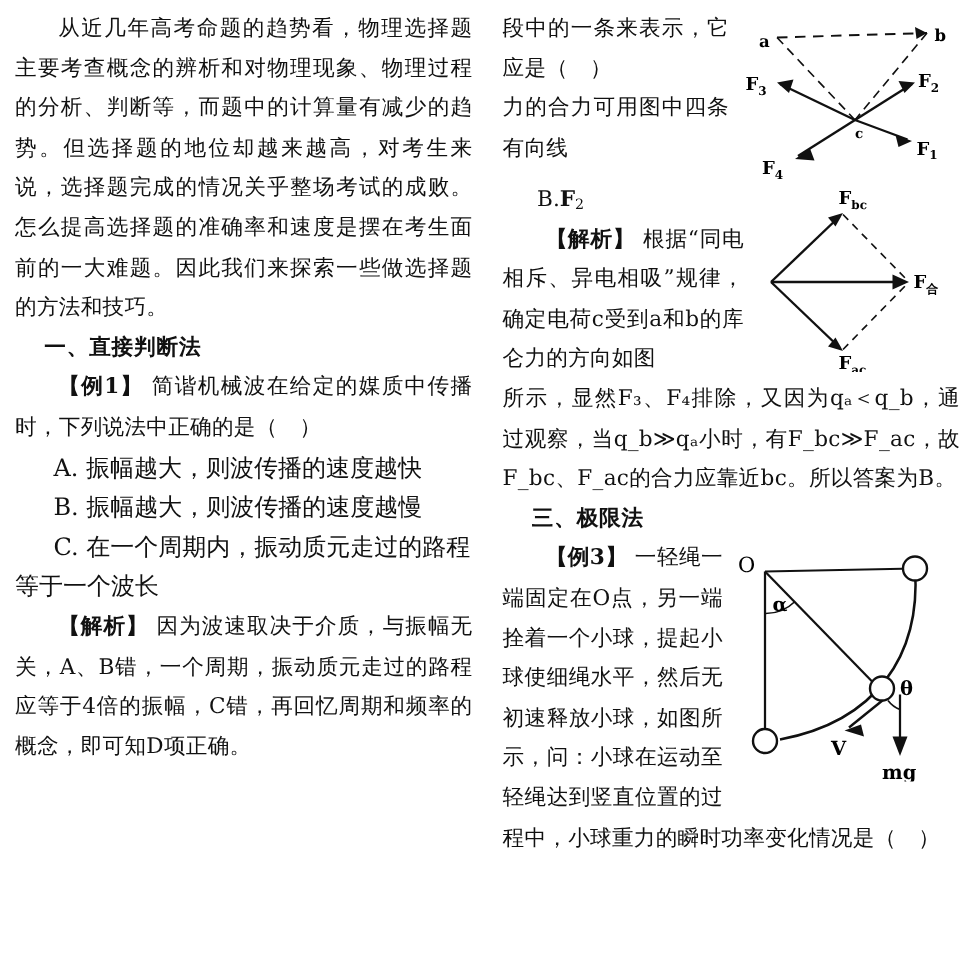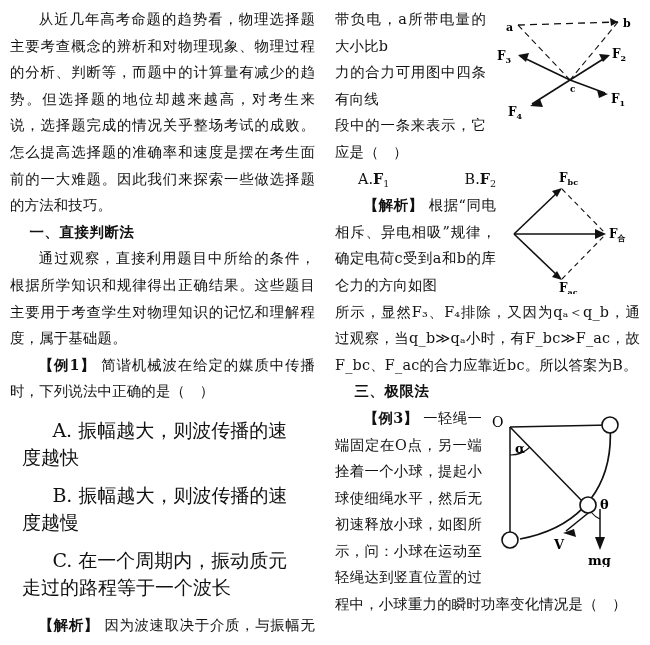--- a/index.html
+++ b/index.html
@@ -45,22 +45,22 @@
   .indent { text-indent: 2em; }
   .heading {
     font-weight: bold;
     font-size: 14.4px;
     line-height: 26.6px;
     margin: 0;
     text-indent: 1.35em;
     letter-spacing: 0.6px;
   }
   .opt {
-    margin: 12px;
-    font-size: 19px;
+    margin: 0;
+    font-size: 16px;
     line-height: 26.6px;
     text-indent: 1.6em;
   }
   .opt-row {
     display: flex;
     font-size: 14.4px;
     line-height: 26.6px;
     padding-left: 1.6em;
   }
   .opt-row .o1 { width: 150px; }
@@ -102,21 +102,20 @@
 
 <div class="page">
   <div class="columns">
 
     <div class="col col-left">
 
       <div class="para indent">从近几年高考命题的趋势看，物理选择题主要考查概念的辨析和对物理现象、物理过程的分析、判断等，而题中的计算量有减少的趋势。但选择题的地位却越来越高，对考生来说，选择题完成的情况关乎整场考试的成败。怎么提高选择题的准确率和速度是摆在考生面前的一大难题。因此我们来探索一些做选择题的方法和技巧。</div>
 
       <div class="heading">一、直接判断法</div>
 
-      <div class="para indent">通过观察，直接利用题目中所给的条件，根据所学知识和规律得出正确结果。这些题目主要用于考查学生对物理知识的记忆和理解程度，属于基础题。</div>
 
       <div class="para indent">
         <span class="tag">【例1】</span>
         <span>简谐机械波在给定的媒质中传播时，下列说法中正确的是（　）</span>
       </div>
 
       <div class="opt">A. 振幅越大，则波传播的速度越快</div>
       <div class="opt">B. 振幅越大，则波传播的速度越慢</div>
       <div class="opt">C. 在一个周期内，振动质元走过的路程等于一个波长</div>
 
@@ -154,23 +153,22 @@
           <text x="133" y="19" font-family="DejaVu Serif, serif" font-size="11" font-weight="bold">b</text>
           <text x="80" y="84" font-family="DejaVu Serif, serif" font-size="9" font-weight="bold">c</text>
 
           <text x="7" y="52" font-family="DejaVu Serif, serif" font-size="12" font-weight="bold">F<tspan font-size="8" dy="3">3</tspan></text>
           <text x="122" y="50" font-family="DejaVu Serif, serif" font-size="12" font-weight="bold">F<tspan font-size="8" dy="3">2</tspan></text>
           <text x="121" y="95" font-family="DejaVu Serif, serif" font-size="12" font-weight="bold">F<tspan font-size="8" dy="3">1</tspan></text>
           <text x="18" y="108" font-family="DejaVu Serif, serif" font-size="12" font-weight="bold">F<tspan font-size="8" dy="3">4</tspan></text>
         </svg>
       </div>
 
-      <div class="para">带负电，a所带电量的大小比b</div>
+      <div class="para">段中的一条来表示，它应是（　）</div>
       <div class="para">力的合力可用图中四条有向线</div>
-      <div class="para">段中的一条来表示，它应是（　）</div>
 
       <div class="clr"></div>
 
       <div class="fig-parallelogram">
         <svg width="138" height="126" viewBox="0 0 138 126">
 
           <line x1="12" y1="66" x2="58" y2="22" stroke="#111" stroke-width="1.6"></line>
           <polygon points="60,20 50,23 55,29" fill="#111"></polygon>
 
           <line x1="12" y1="66" x2="58" y2="110" stroke="#111" stroke-width="1.6"></line>
@@ -182,23 +180,20 @@
           <line x1="60" y1="21" x2="103" y2="65" stroke="#111" stroke-width="1.1" stroke-dasharray="5,4"></line>
           <line x1="60" y1="111" x2="103" y2="67" stroke="#111" stroke-width="1.1" stroke-dasharray="5,4"></line>
 
           <text x="57" y="14" font-family="DejaVu Serif, serif" font-size="12" font-weight="bold">F<tspan font-size="8" dy="3">bc</tspan></text>
           <text x="107" y="70" font-family="DejaVu Serif, serif" font-size="12" font-weight="bold">F<tspan font-size="8" dy="3">合</tspan></text>
           <text x="57" y="124" font-family="DejaVu Serif, serif" font-size="12" font-weight="bold">F<tspan font-size="8" dy="3">ac</tspan></text>
         </svg>
       </div>
 
       <div class="opt-row">
-        <span class="o1">
-          <span>A.</span><span class="vname">F</span><sub>1</sub>
-        </span>
         <span>
           <span>B.</span><span class="vname">F</span><sub>2</sub>
         </span>
       </div>
 
 
       <div class="para indent">
         <span class="tag">【解析】</span>
         <span>根据“同电相斥、异电相吸”规律，确定电荷c受到a和b的库仑力的方向如图</span>
       </div>

